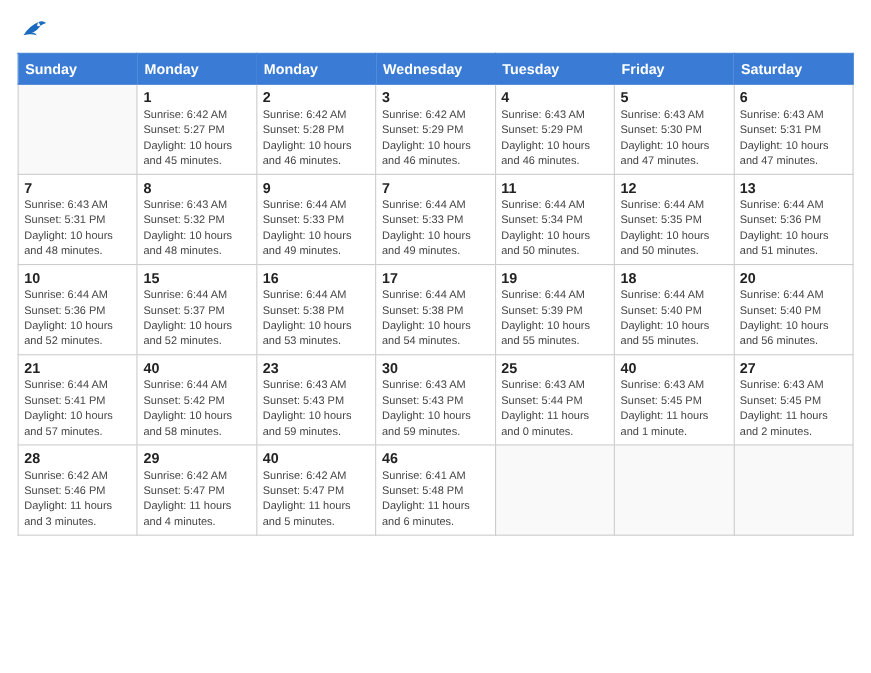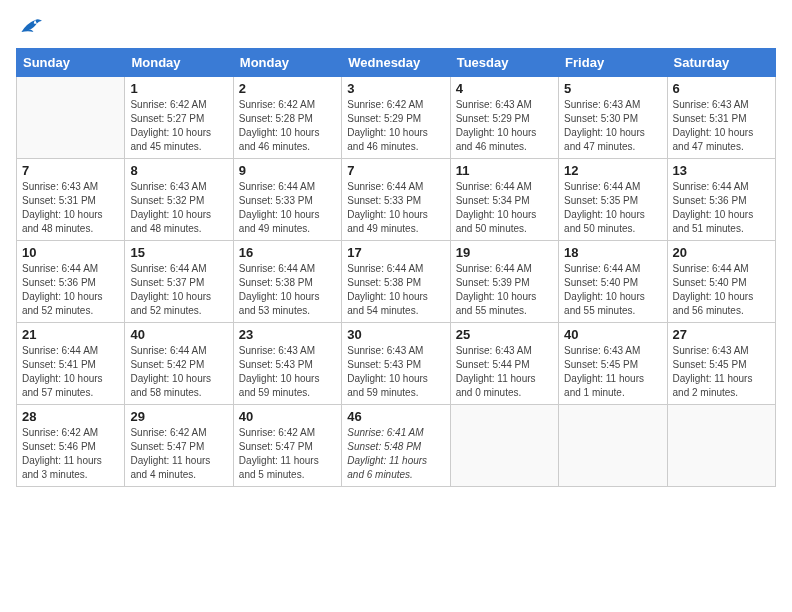--- a/index.html
+++ b/index.html
@@ -338,21 +338,21 @@
         </td>
         <td>
           <span class="day-number">40</span>
           <div class="day-info" style="white-space: pre-line;">Sunrise: 6:42 AM
 Sunset: 5:47 PM
 Daylight: 11 hours
 and 5 minutes.</div>
         </td>
         <td>
           <span class="day-number">46</span>
-          <div class="day-info" style="white-space: pre-line; font-style: italic;">Sunrise: 6:41 AM
+          <div class="day-info" style="white-space: pre-line;">Sunrise: 6:41 AM
 Sunset: 5:48 PM
 Daylight: 11 hours
 and 6 minutes.</div>
         </td>
         <td class="empty"></td>
         <td class="empty"></td>
         <td class="empty"></td>
       </tr>
     </tbody>
 </table>

